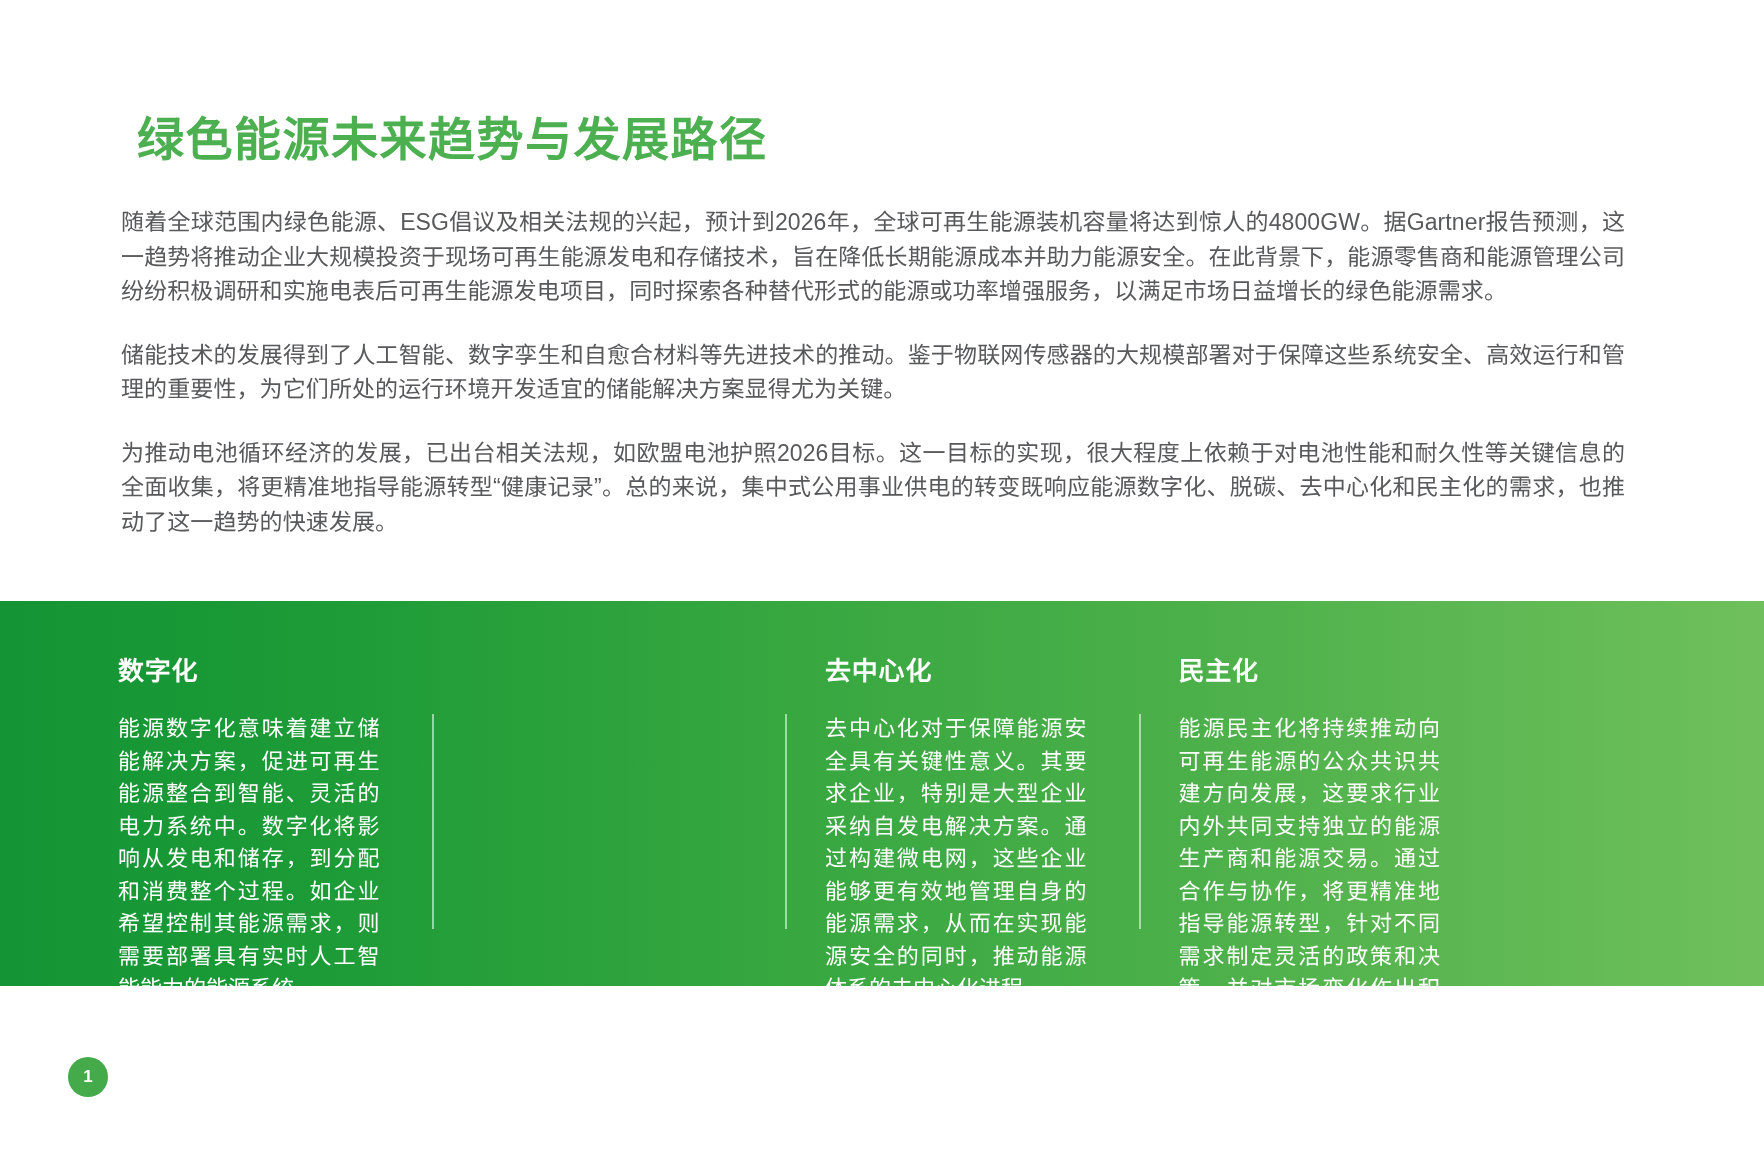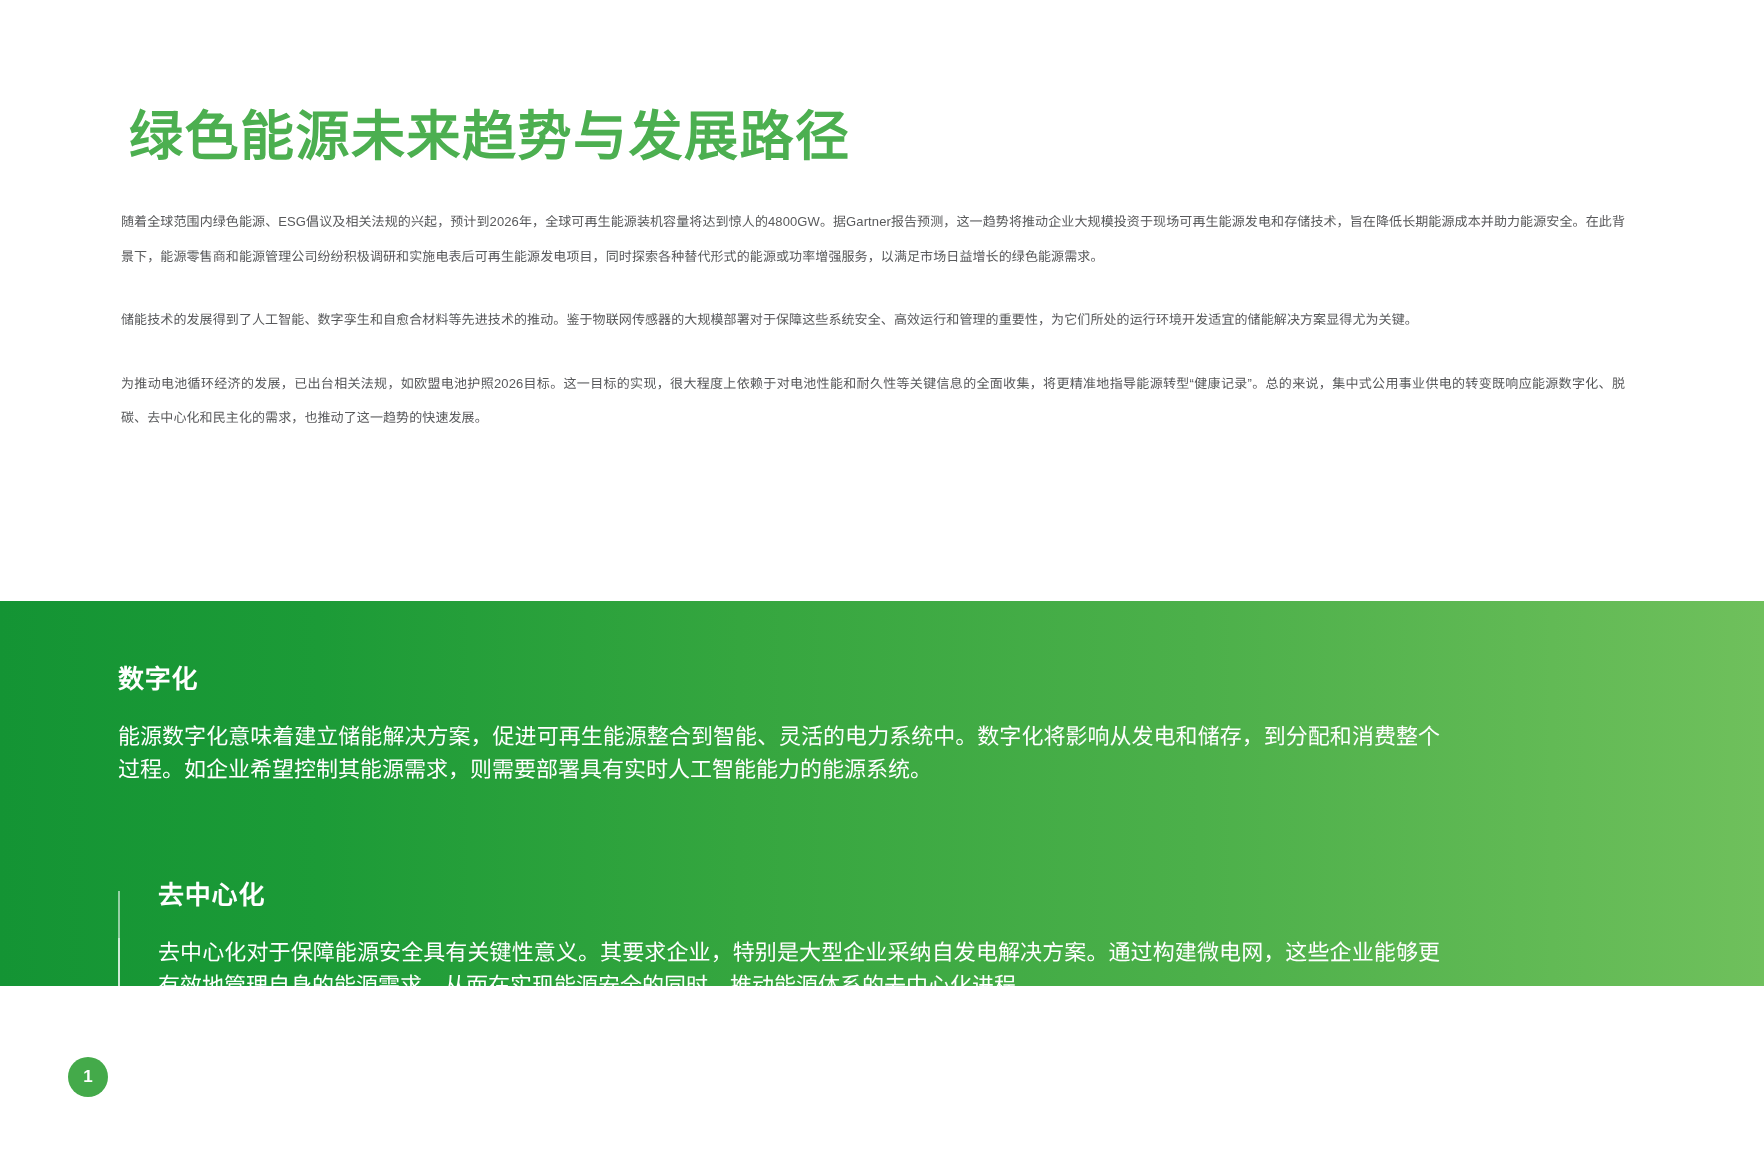--- a/index.html
+++ b/index.html
@@ -24,39 +24,39 @@
   }
 
   
   .title-wrap {
     position: absolute;
     left: 121px;
     top: 97px;
     width: 1500px;
   }
   .doc-title {
-    margin: 8px;
-    font-size: 54px;
+    margin: 16px;
+    font-size: 47px;
     line-height: 1.15;
     font-weight: 700;
     color: #4caf50;
     letter-spacing: 1.5px;
     font-family: "Liberation Sans", "DejaVu Sans", sans-serif;
   }
 
   
   .body-wrap {
     position: absolute;
     left: 121px;
     top: 205px;
     width: 1504px;
   }
   .para {
     margin: 0 0 29px 0;
-    font-size: 13px;
+    font-size: 23px;
     line-height: 34.5px;
     color: #58595b;
     text-align: justify;
     text-justify: inter-ideograph;
     letter-spacing: 0.1px;
     font-family: "Liberation Sans", "DejaVu Sans", sans-serif;
   }
   .para:last-child { margin-bottom: 0; }
 
   
@@ -75,22 +75,21 @@
         #6fc05c 100%);
     overflow: hidden;
   }
   .cards {
     position: absolute;
     left: 0;
     top: 0;
     width: 1592px;
     height: 385px;
     display: flex;
-    flex-direction: column;
-    padding: 16px 100px 0 118px;
+    padding: 8px 100px 0 118px;
     box-sizing: border-box;
   }
   .card {
     position: relative;
     flex: 1 1 0;
     padding: 47px 52px 0 0;
     box-sizing: border-box;
   }
   .card + .card {
     padding-left: 40px;
@@ -169,19 +168,24 @@
       <div class="card">
         <span class="card-divider"></span>
       </div>
 
       <div class="card">
         <span class="card-divider"></span>
         <h2 class="card-title">去中心化</h2>
         <p class="card-body">去中心化对于保障能源安全具有关键性意义。其要求企业，特别是大型企业采纳自发电解决方案。通过构建微电网，这些企业能够更有效地管理自身的能源需求，从而在实现能源安全的同时，推动能源体系的去中心化进程。</p>
       </div>
 
+      <div class="card">
+        <span class="card-divider"></span>
+        <h2 class="card-title">民主化</h2>
+        <p class="card-body">能源民主化将持续推动向可再生能源的公众共识共建方向发展，这要求行业内外共同支持独立的能源生产商和能源交易。通过合作与协作，将更精准地指导能源转型，针对不同需求制定灵活的政策和决策，并对市场变化作出积极响应。</p>
+      </div>
 
     </div>
   </div>
 
   <div class="page-badge">1</div>
 
 </div>
 
 </body></html>

